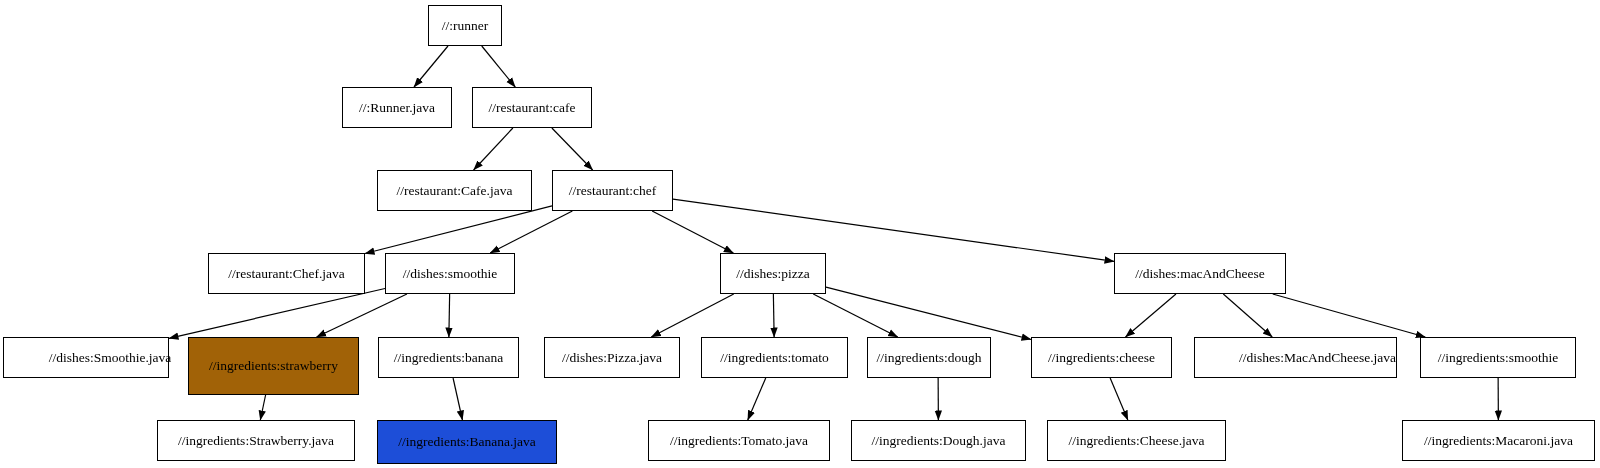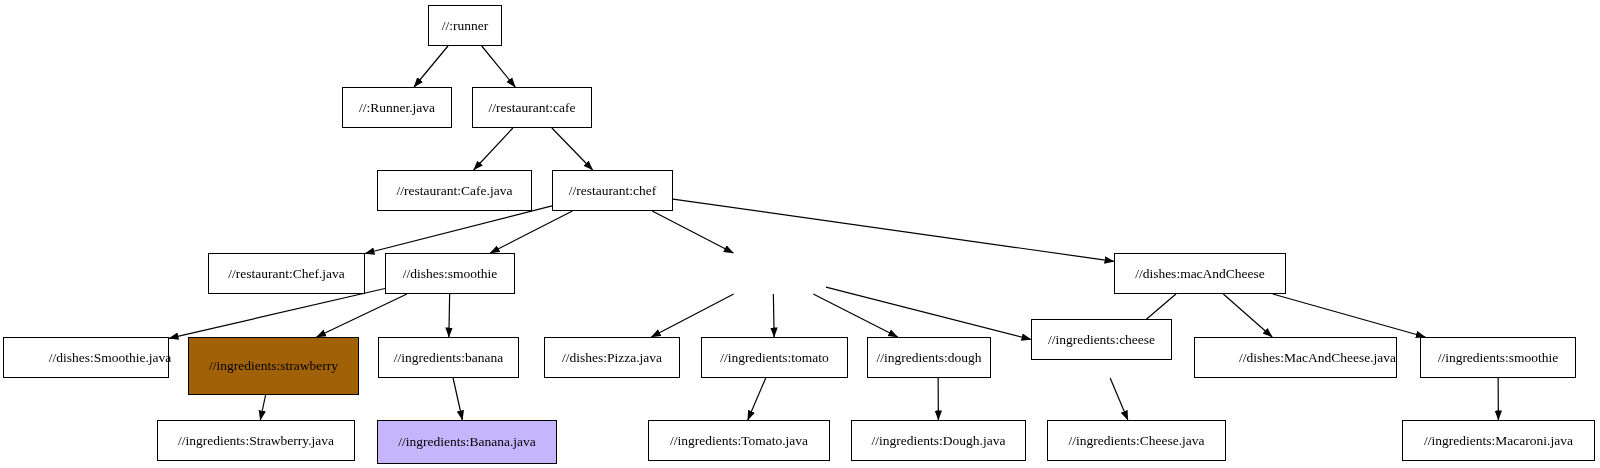--- a/index.html
+++ b/index.html
@@ -73,29 +73,30 @@
         <line x1="1498.1234939759036" y1="378" x2="1498.3765060240964" y2="420" stroke="#000000" stroke-width="1.2" marker-end="url(#arrowhead)"></line>
       </g>
   </svg>
 <div class="node" style="left: 428px; top: 5px; width: 74px; height: 41px; border-color: rgb(0, 0, 0); background: rgb(255, 255, 255); color: rgb(0, 0, 0);">//:runner</div>
     <div class="node" style="left: 342px; top: 87px; width: 110px; height: 41px; border-color: rgb(0, 0, 0); background: rgb(255, 255, 255); color: rgb(0, 0, 0);">//:Runner.java</div>
     <div class="node" style="left: 472px; top: 87px; width: 120px; height: 41px; border-color: rgb(0, 0, 0); background: rgb(255, 255, 255); color: rgb(0, 0, 0);">//restaurant:cafe</div>
     <div class="node" style="left: 377px; top: 170px; width: 155px; height: 41px; border-color: rgb(0, 0, 0); background: rgb(255, 255, 255); color: rgb(0, 0, 0);">//restaurant:Cafe.java</div>
     <div class="node" style="left: 552px; top: 170px; width: 121px; height: 41px; border-color: rgb(0, 0, 0); background: rgb(255, 255, 255); color: rgb(0, 0, 0);">//restaurant:chef</div>
     <div class="node" style="left: 208px; top: 253px; width: 157px; height: 41px; border-color: rgb(0, 0, 0); background: rgb(255, 255, 255); color: rgb(0, 0, 0);">//restaurant:Chef.java</div>
     <div class="node" style="left: 385px; top: 253px; width: 130px; height: 41px; border-color: rgb(0, 0, 0); background: rgb(255, 255, 255); color: rgb(0, 0, 0);">//dishes:smoothie</div>
+    <div class="node" style="left: 720px; top: 253px; width: 106px; height: 41px; border-color: rgb(0, 0, 0); background: rgb(255, 255, 255); color: rgb(0, 0, 0);">//dishes:pizza</div>
     <div class="node" style="left: 1114px; top: 253px; width: 172px; height: 41px; border-color: rgb(0, 0, 0); background: rgb(255, 255, 255); color: rgb(0, 0, 0);">//dishes:macAndCheese</div>
     <div class="node" style="left: 3px; top: 337px; width: 166px; height: 41px; border-color: rgb(0, 0, 0); background: rgb(255, 255, 255); color: rgb(0, 0, 0); padding-left: 48px;">//dishes:Smoothie.java</div>
     <div class="node" style="left: 188px; top: 337px; width: 171px; height: 58px; border-color: rgb(0, 0, 0); background: #a16207; color: rgb(0, 0, 0);">//ingredients:strawberry</div>
     <div class="node" style="left: 378px; top: 337px; width: 141px; height: 41px; border-color: rgb(0, 0, 0); background: rgb(255, 255, 255); color: rgb(0, 0, 0);">//ingredients:banana</div>
     <div class="node" style="left: 544px; top: 337px; width: 136px; height: 41px; border-color: rgb(0, 0, 0); background: rgb(255, 255, 255); color: rgb(0, 0, 0);">//dishes:Pizza.java</div>
     <div class="node" style="left: 701px; top: 337px; width: 147px; height: 41px; border-color: rgb(0, 0, 0); background: rgb(255, 255, 255); color: rgb(0, 0, 0);">//ingredients:tomato</div>
     <div class="node" style="left: 867px; top: 337px; width: 124px; height: 41px; border-color: rgb(0, 0, 0); background: rgb(255, 255, 255); color: rgb(0, 0, 0);">//ingredients:dough</div>
-    <div class="node" style="left: 1031px; top: 319px; width: 141px; height: 41px; border-color: rgb(0, 0, 0); background: rgb(255, 255, 255); color: rgb(0, 0, 0);">//ingredients:cheese</div>
+    <div class="node" style="left: 1031px; top: 337px; width: 141px; height: 41px; border-color: rgb(0, 0, 0); background: rgb(255, 255, 255); color: rgb(0, 0, 0);">//ingredients:cheese</div>
     <div class="node" style="left: 1194px; top: 337px; width: 203px; height: 41px; border-color: rgb(0, 0, 0); background: rgb(255, 255, 255); color: rgb(0, 0, 0); padding-left: 44px;">//dishes:MacAndCheese.java</div>
     <div class="node" style="left: 1420px; top: 337px; width: 156px; height: 41px; border-color: rgb(0, 0, 0); background: rgb(255, 255, 255); color: rgb(0, 0, 0);">//ingredients:smoothie</div>
     <div class="node" style="left: 157px; top: 420px; width: 198px; height: 41px; border-color: rgb(0, 0, 0); background: rgb(255, 255, 255); color: rgb(0, 0, 0);">//ingredients:Strawberry.java</div>
-    <div class="node" style="left: 377px; top: 420px; width: 180px; height: 44px; border-color: rgb(0, 0, 0); background: #c4b5fd; color: rgb(0, 0, 0);">//ingredients:Banana.java</div>
+    <div class="node" style="left: 377px; top: 420px; width: 180px; height: 44px; border-color: rgb(0, 0, 0); background: #1d4ed8; color: rgb(0, 0, 0);">//ingredients:Banana.java</div>
     <div class="node" style="left: 648px; top: 420px; width: 182px; height: 41px; border-color: rgb(0, 0, 0); background: rgb(255, 255, 255); color: rgb(0, 0, 0);">//ingredients:Tomato.java</div>
     <div class="node" style="left: 851px; top: 420px; width: 175px; height: 41px; border-color: rgb(0, 0, 0); background: rgb(255, 255, 255); color: rgb(0, 0, 0);">//ingredients:Dough.java</div>
     <div class="node" style="left: 1047px; top: 420px; width: 179px; height: 41px; border-color: rgb(0, 0, 0); background: rgb(255, 255, 255); color: rgb(0, 0, 0);">//ingredients:Cheese.java</div>
     <div class="node" style="left: 1402px; top: 420px; width: 193px; height: 41px; border-color: rgb(0, 0, 0); background: rgb(255, 255, 255); color: rgb(0, 0, 0);">//ingredients:Macaroni.java</div>
   </div>
 
 </body></html>

